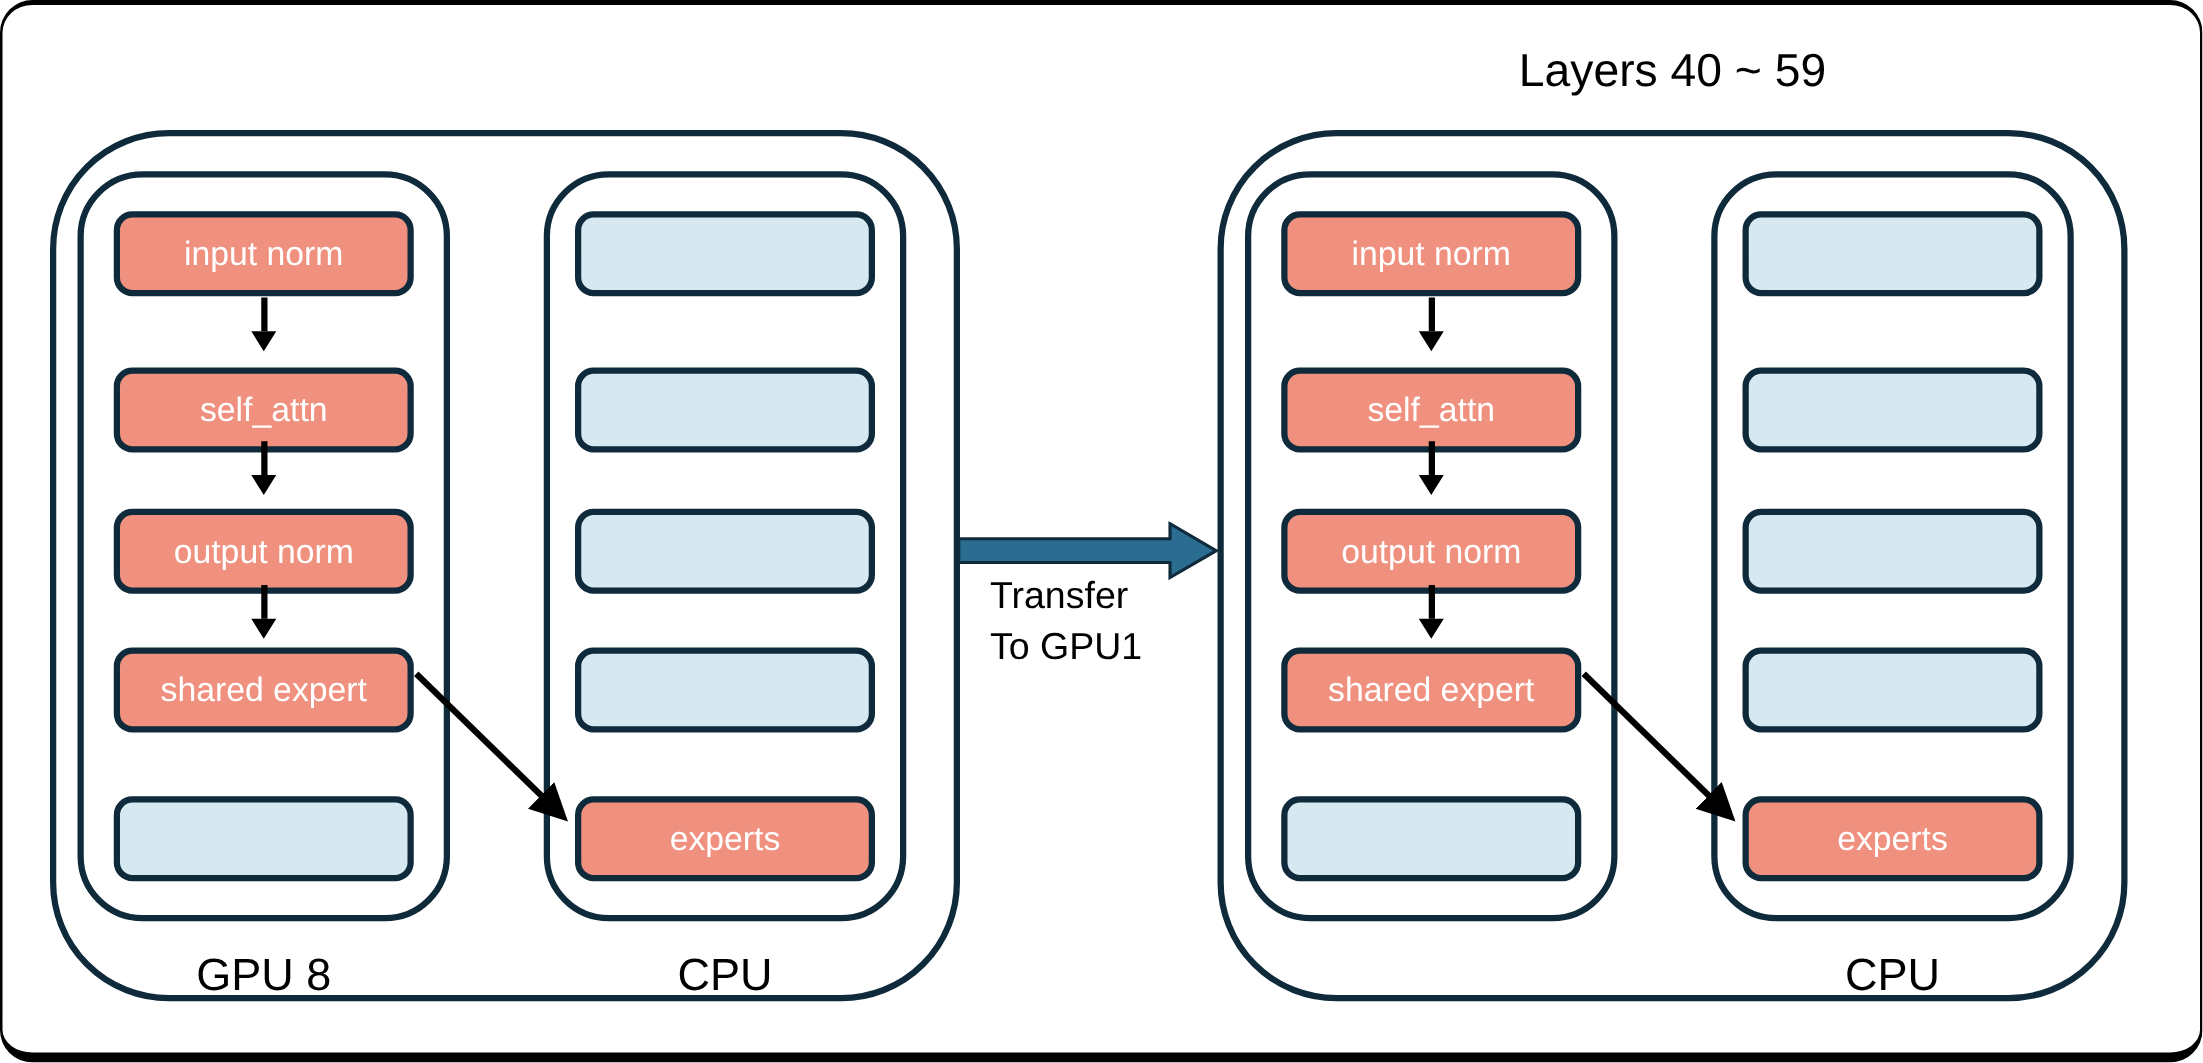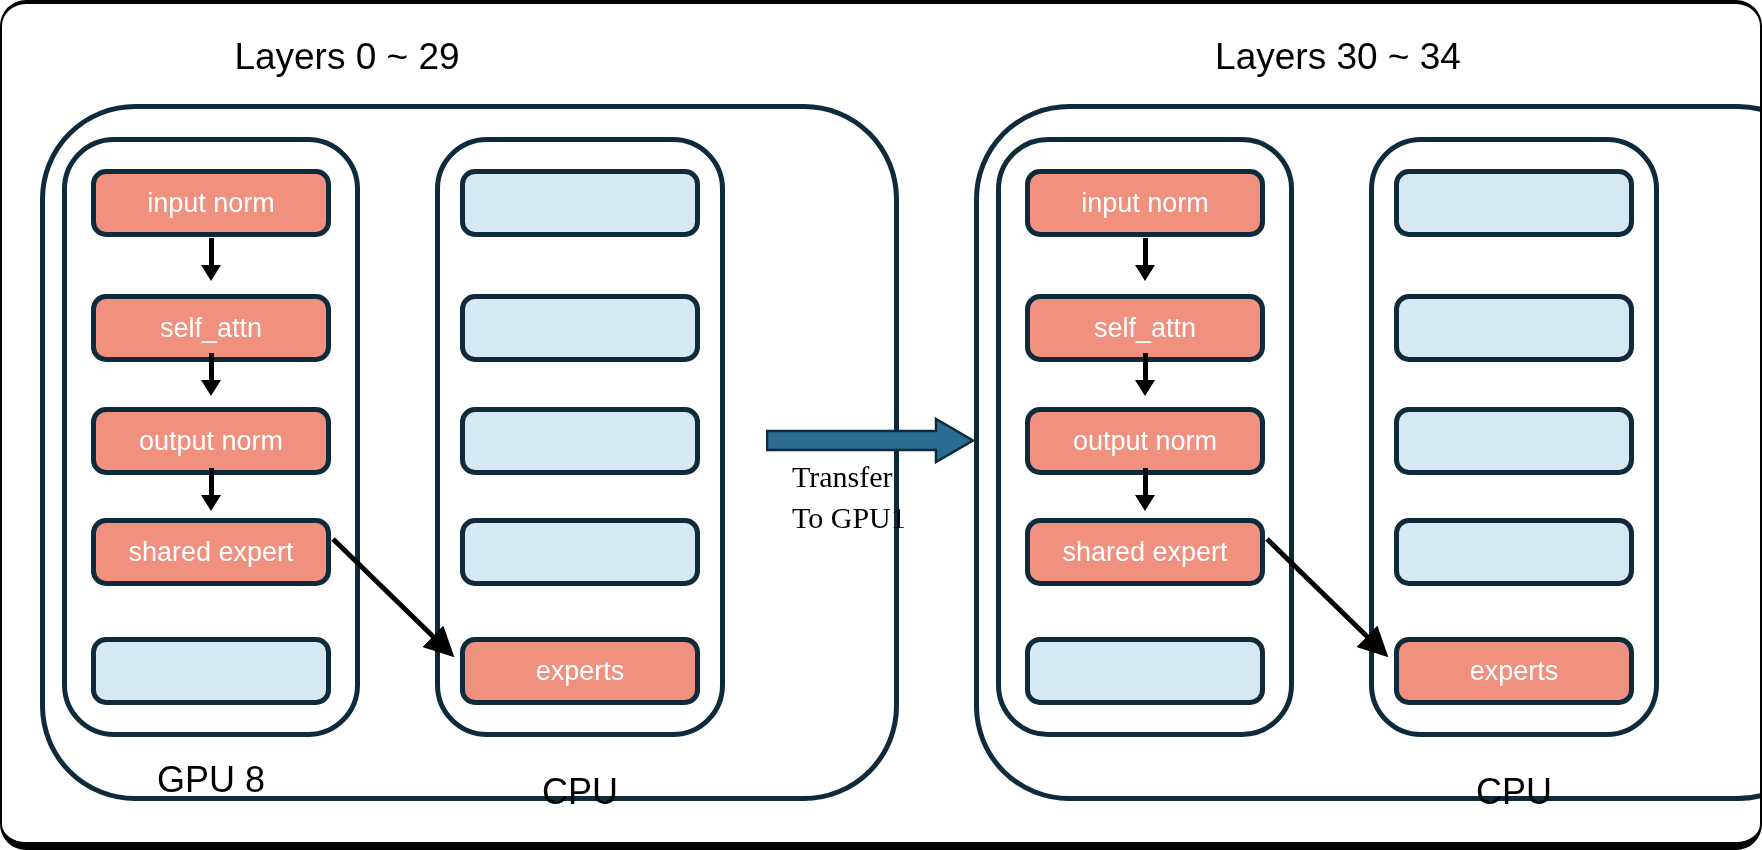--- a/index.html
+++ b/index.html
@@ -18,21 +18,21 @@
   }
   .group-title{
     position:absolute;top:32px;width:420px;
     text-align:center;font-size:37px;color:#000;
     white-space:nowrap;
   }
   .group-title.left{left:135px;}
   .group-title.right{left:1126px;}
   .group{
     position:absolute;top:100px;
-    width:859px;height:697px;
+    width:728px;height:697px;
     box-sizing:border-box;
     border:5px solid var(--outline);
     border-radius:95px;
     background:#fff;
   }
   .group.left{left:38px;}
   .group.right{left:972px;}
   .column{
     position:absolute;top:28px;height:600px;
     box-sizing:border-box;
@@ -67,47 +67,45 @@
     border-right:10px solid transparent;
     border-top:16px solid #000;
   }
   .diag{position:absolute;left:0;top:0;pointer-events:none;}
   .col-label{
     position:absolute;top:650px;
     text-align:center;font-size:36px;color:#000;
     white-space:nowrap;
   }
   .col-label.gpu{left:17px;width:298px;}
-  .col-label.cpu{left:390px;width:290px;margin-top:12px;}
+  .col-label.cpu{left:390px;width:290px;}
   .transfer-arrow{
     position:absolute;left:764px;top:413px;
     width:210px;height:47px;
   }
   .transfer-label{
     position:absolute;left:790px;top:452px;
     font-size:30px;line-height:41px;color:#000;
     white-space:nowrap;
-    font-family:Liberation Serif, serif;
   }
 </style>
 </head>
 <body>
 
 <div class="page">
 
   <svg width="0" height="0" style="position:absolute" aria-hidden="true">
     <defs>
       <marker id="ah" markerWidth="7" markerHeight="7" refX="4.5" refY="3" orient="auto">
         <path d="M0,0 L6,3 L0,6 Z" fill="#000"></path>
       </marker>
     </defs>
   </svg>
 
-  <div class="group-title left">Layers 0 ~ 29</div>
-  <div class="group-title right">Layers 30 ~ 34</div>
+  <div class="group-title right">Layers 40 ~ 59</div>
 
   <div class="group left">
     <div class="column gpu">
       <div class="box active r1">input norm</div>
       <div class="varrow va1">
           <div class="stem"></div>
           <div class="head"></div>
         </div>
       <div class="box active r2">self_attn</div>
       <div class="varrow va2">

